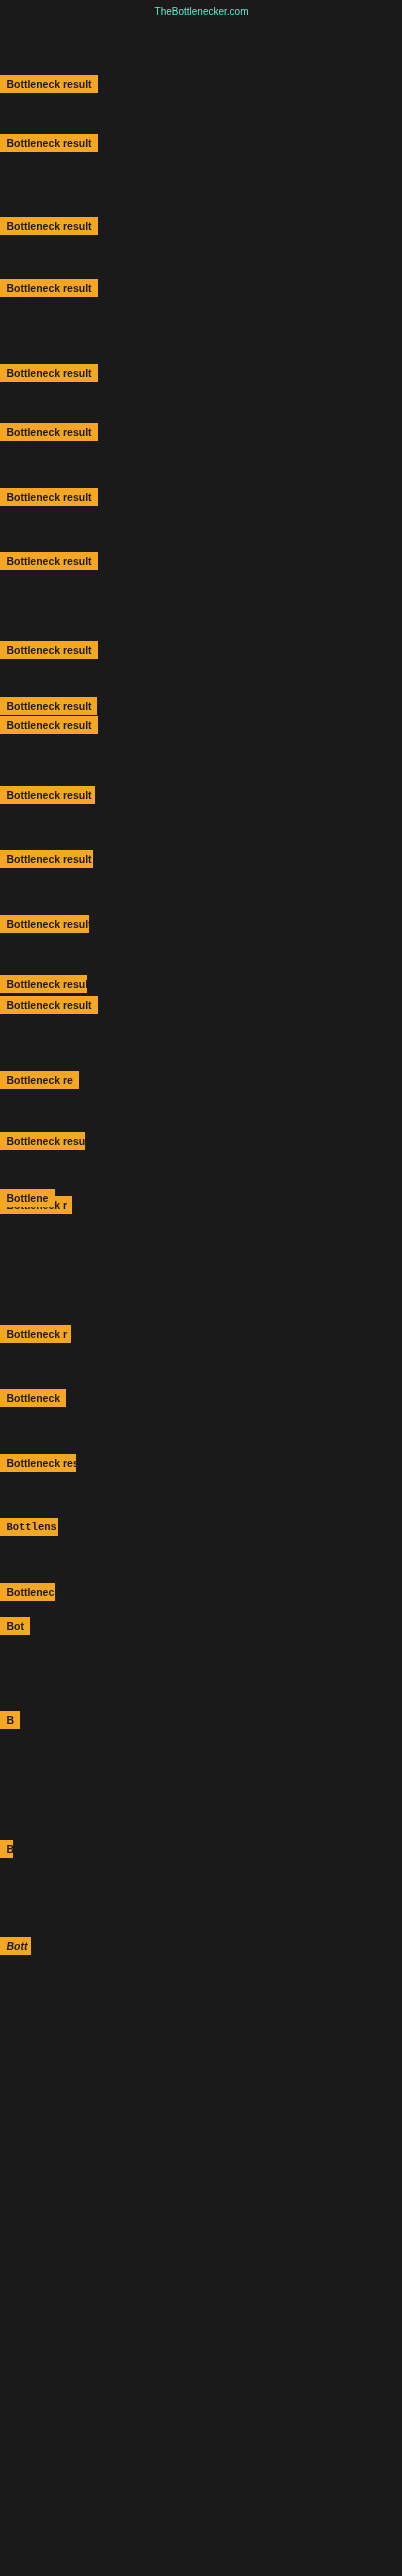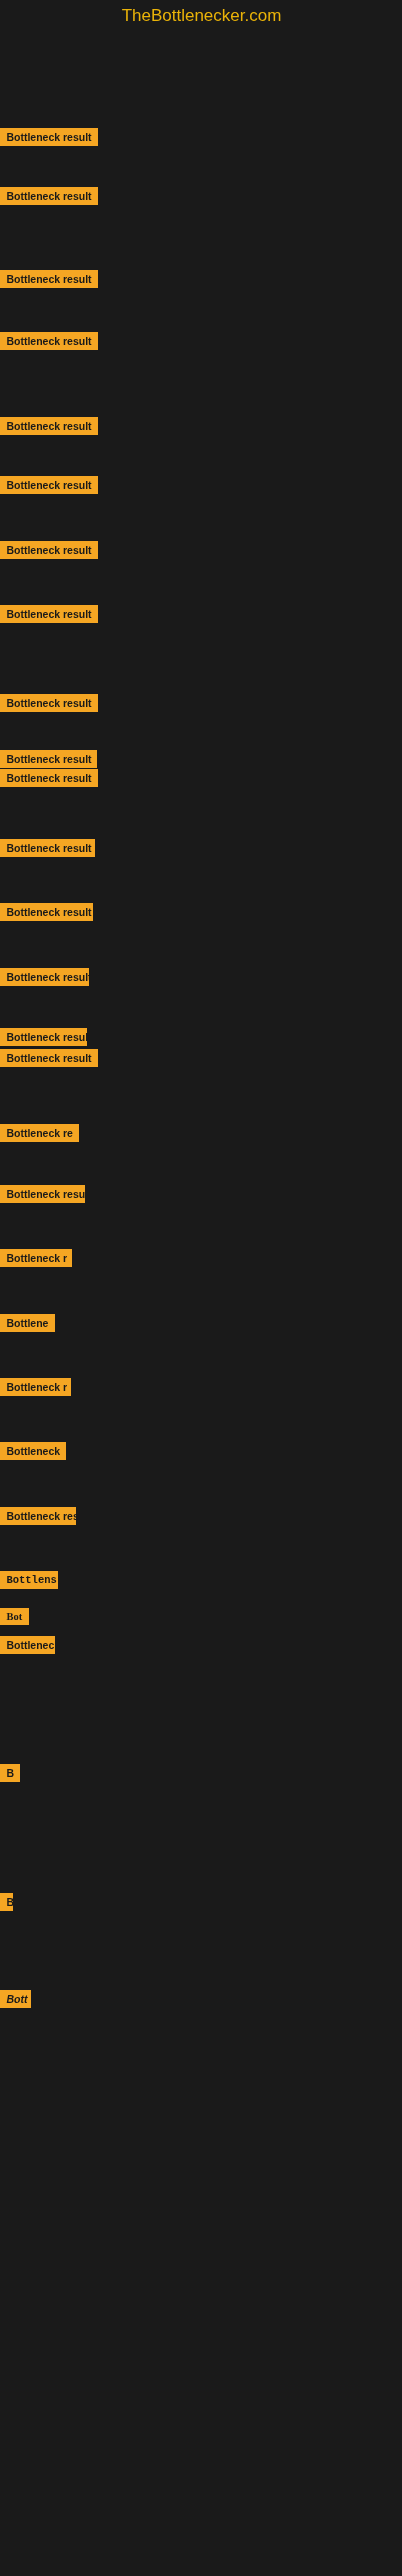--- a/index.html
+++ b/index.html
@@ -9,40 +9,39 @@
     }
     body {
       width: 403px;
       min-height: 2576px;
       background-color: #1a1a1a;
       font-family: Arial, sans-serif;
       position: relative;
     }
     .site-title {
       text-align: center;
-      color: #eab308;
-      font-size: 17px;
+      color: #5eead4;
+      font-size: 10px;
       padding: 6.4px 0 3.2px 0;
       font-weight: normal;
     }
     .bottleneck-item {
       position: absolute;
       left: 0;
       display: inline-block;
     }
     .bottleneck-label {
       background-color: #f5a623;
       color: #1a1a1a;
       font-size: 10.5px;
       font-weight: bold;
       padding: 3.2px 6.4px;
       display: inline-block;
       white-space: nowrap;
       overflow: hidden;
-      margin-top: 44px;
     }
   </style>
 </head>
 <body>
 
 <div class="site-title">TheBottlenecker.com</div>
 
 <div id="items-container" style="position:relative; width:403px; height:2544px; top:8px;">
 <div class="bottleneck-item" style="top: 46px; left: 0px;"><span class="bottleneck-label" style="max-width: 119px;">Bottleneck result</span></div>
     <div class="bottleneck-item" style="top: 105px; left: 0px;"><span class="bottleneck-label" style="max-width: 109px;">Bottleneck result</span></div>
@@ -56,24 +55,24 @@
     <div class="bottleneck-item" style="top: 668px; left: 0px;"><span class="bottleneck-label" style="max-width: 97px;">Bottleneck result</span></div>
     <div class="bottleneck-item" style="top: 687px; left: 0px;"><span class="bottleneck-label" style="max-width: 107px;">Bottleneck result</span></div>
     <div class="bottleneck-item" style="top: 757px; left: 0px;"><span class="bottleneck-label" style="max-width: 95px;">Bottleneck result</span></div>
     <div class="bottleneck-item" style="top: 821px; left: 0px;"><span class="bottleneck-label" style="max-width: 93px;">Bottleneck result</span></div>
     <div class="bottleneck-item" style="top: 886px; left: 0px;"><span class="bottleneck-label" style="max-width: 89px;">Bottleneck result</span></div>
     <div class="bottleneck-item" style="top: 946px; left: 0px;"><span class="bottleneck-label" style="max-width: 87px;">Bottleneck result</span></div>
     <div class="bottleneck-item" style="top: 967px; left: 0px;"><span class="bottleneck-label" style="max-width: 101px;">Bottleneck result</span></div>
     <div class="bottleneck-item" style="top: 1042px; left: 0px;"><span class="bottleneck-label" style="max-width: 81px;">Bottleneck re</span></div>
     <div class="bottleneck-item" style="top: 1103px; left: 0px;"><span class="bottleneck-label" style="max-width: 85px;">Bottleneck result</span></div>
     <div class="bottleneck-item" style="top: 1167px; left: 0px;"><span class="bottleneck-label" style="max-width: 72px;">Bottleneck r</span></div>
-    <div class="bottleneck-item" style="top: 1232px; left: 0px;"><span class="bottleneck-label" style="max-width: 60px;">Bottlene</span></div>
+    <div class="bottleneck-item" style="top: 1160px; left: 0px;"><span class="bottleneck-label" style="max-width: 60px;">Bottlene</span></div>
     <div class="bottleneck-item" style="top: 1296px; left: 0px;"><span class="bottleneck-label" style="max-width: 71px;">Bottleneck r</span></div>
     <div class="bottleneck-item" style="top: 1360px; left: 0px;"><span class="bottleneck-label" style="max-width: 66px;">Bottleneck</span></div>
     <div class="bottleneck-item" style="top: 1425px; left: 0px;"><span class="bottleneck-label" style="max-width: 76px;">Bottleneck res</span></div>
     <div class="bottleneck-item" style="top: 1489px; left: 0px;"><span class="bottleneck-label" style="max-width: 58px; font-family: Liberation Mono, monospace;">Bottlens</span></div>
     <div class="bottleneck-item" style="top: 1554px; left: 0px;"><span class="bottleneck-label" style="max-width: 55px;">Bottleneck</span></div>
-    <div class="bottleneck-item" style="top: 1526px; left: 0px; font-family: Liberation Serif, serif;"><span class="bottleneck-label" style="max-width: 32px;">Bot</span></div>
+    <div class="bottleneck-item" style="top: 1588px; left: 0px;"><span class="bottleneck-label" style="max-width: 32px;">Bot</span></div>
     <div class="bottleneck-item" style="top: 1682px; left: 0px;"><span class="bottleneck-label" style="max-width: 22.5px;">B</span></div>
     <div class="bottleneck-item" style="top: 1811px; left: 0px;"><span class="bottleneck-label" style="max-width: 11.3px;">B</span></div>
     <div class="bottleneck-item" style="top: 1908px; left: 0px;"><span class="bottleneck-label" style="max-width: 31px; font-style: italic;">Bott</span></div>
   </div>
 
 
 </body></html>

